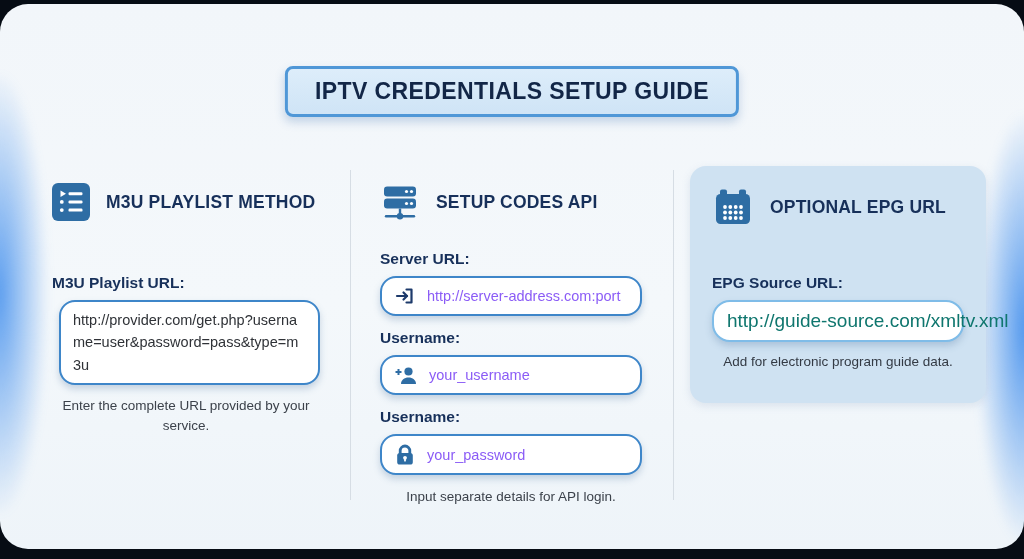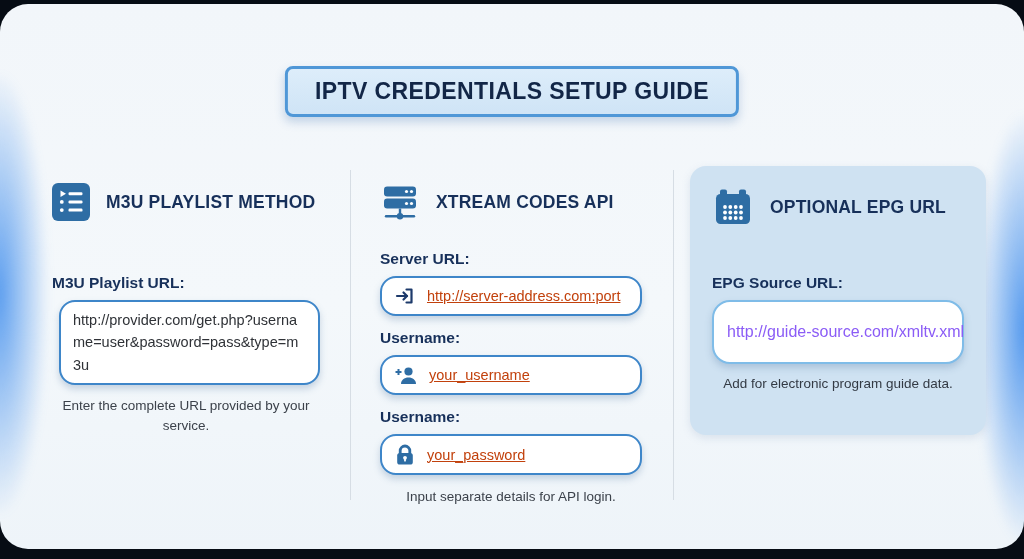--- a/index.html
+++ b/index.html
@@ -62,38 +62,38 @@
     border:2.5px solid #3e86c9;border-radius:16px;
     box-shadow:0 4px 7px rgba(90,125,165,0.30);
     box-sizing:border-box;
   }
   .input-box.wrap{
     padding:7px 12px;font-size:14.5px;line-height:1.55;color:#2f3237;word-break:break-all;margin-left:7px;
   }
   .input-box.row{
     display:flex;align-items:center;gap:11px;padding:7px 12px;
   }
-  .input-box .in-text{font-size:14.5px;color:#c2410c;white-space:nowrap;text-decoration:underline;}
+  .input-box .in-text{font-size:14.5px;color:#8b5cf6;white-space:nowrap;}
   .inicon{display:inline-flex;flex:0 0 auto;}
 
   .helper{
     margin-top:11px;text-align:center;font-size:13.5px;color:#3c424b;line-height:1.42;
   }
   .col-xtream .helper{margin-top:12px;}
 
   .card{
-    position:absolute;left:690px;top:162px;width:296px;height:269px;
+    position:absolute;left:690px;top:162px;width:296px;height:237px;
     background:#cfe2f2;border-radius:16px;
     padding:21px 22px;box-sizing:border-box;
     box-shadow:0 3px 8px rgba(110,140,175,0.18);
   }
   .card .field-label{margin-top:47px;}
   .card .input-box{
     border:2px solid #7fbce8;border-radius:18px;
-    padding:21px 13px;font-size:16px;color:#8b5cf6;white-space:nowrap;
+    padding:8px 13px;font-size:19px;color:#0f766e;white-space:nowrap;
     box-shadow:0 4px 7px rgba(90,125,165,0.30);
   }
   .card .helper{color:#333a44;margin-top:10px;}
 </style>
 </head>
 <body>
 
 <div class="panel">
   <div class="glow glow-left"></div>
   <div class="glow glow-right"></div>
@@ -136,21 +136,21 @@
           <circle cx="26.5" cy="9.5" r="1.6" fill="#fff"></circle>
           <circle cx="31.5" cy="9.5" r="1.6" fill="#fff"></circle>
           <rect x="4" y="16.5" width="32" height="10" rx="3.2" fill="#2e6da4"></rect>
           <circle cx="26.5" cy="21.5" r="1.6" fill="#fff"></circle>
           <circle cx="31.5" cy="21.5" r="1.6" fill="#fff"></circle>
           <line x1="20" y1="26.5" x2="20" y2="32" stroke="#2e6da4" stroke-width="2.4"></line>
           <line x1="6" y1="34.2" x2="34" y2="34.2" stroke="#2e6da4" stroke-width="2.4" stroke-linecap="round"></line>
           <circle cx="20" cy="34.2" r="3.2" fill="#2e6da4"></circle>
         </svg>
       </span>
-      <h2>XTREAM CODES API</h2>
+      <h2>SETUP CODES API</h2>
     </div>
 
     <div class="field-label">Server URL:</div>
     <div class="input-box row">
       <span class="inicon">
         <svg width="22" height="22" viewBox="0 0 22 22" fill="none" stroke="#1d3a6b" stroke-width="2.2" stroke-linecap="round" stroke-linejoin="round">
           <polyline points="12.5,4.5 17.5,4.5 17.5,17.5 12.5,17.5"></polyline>
           <line x1="3" y1="11" x2="13" y2="11"></line>
           <polyline points="9.5,7.5 13,11 9.5,14.5"></polyline>
         </svg>

